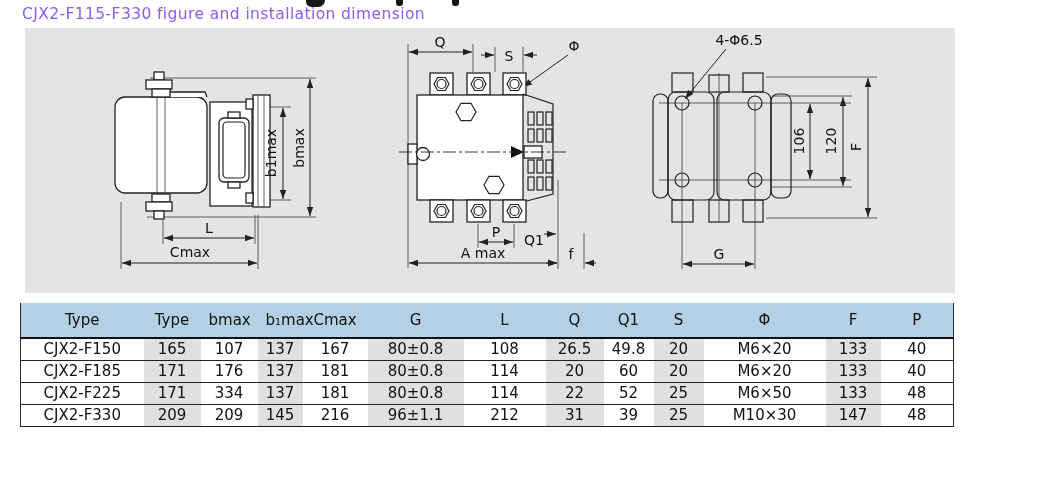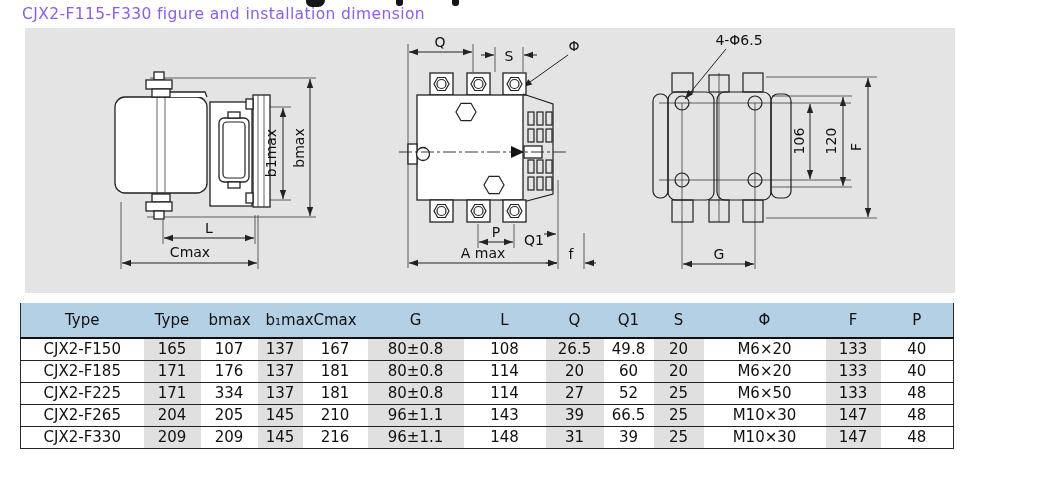--- a/index.html
+++ b/index.html
@@ -283,50 +283,35 @@
           <td>40</td>
         </tr>
         <tr>
           <td>CJX2-F225</td>
           <td>171</td>
           <td>334</td>
           <td>137</td>
           <td>181</td>
           <td>80±0.8</td>
           <td>114</td>
-          <td>27</td>
+          <td>22</td>
           <td>52</td>
           <td>25</td>
           <td>M6×50</td>
           <td>133</td>
-          <td>48</td>
-        </tr>
-        <tr>
-          <td>CJX2-F265</td>
-          <td>204</td>
-          <td>205</td>
-          <td>145</td>
-          <td>210</td>
-          <td>96±1.1</td>
-          <td>143</td>
-          <td>39</td>
-          <td>66.5</td>
-          <td>25</td>
-          <td>M10×30</td>
-          <td>147</td>
           <td>48</td>
         </tr>
         <tr>
           <td>CJX2-F330</td>
           <td>209</td>
           <td>209</td>
           <td>145</td>
           <td>216</td>
           <td>96±1.1</td>
-          <td>148</td>
+          <td>212</td>
           <td>31</td>
           <td>39</td>
           <td>25</td>
           <td>M10×30</td>
           <td>147</td>
           <td>48</td>
         </tr>
       </tbody>
   </table>
 </div>

